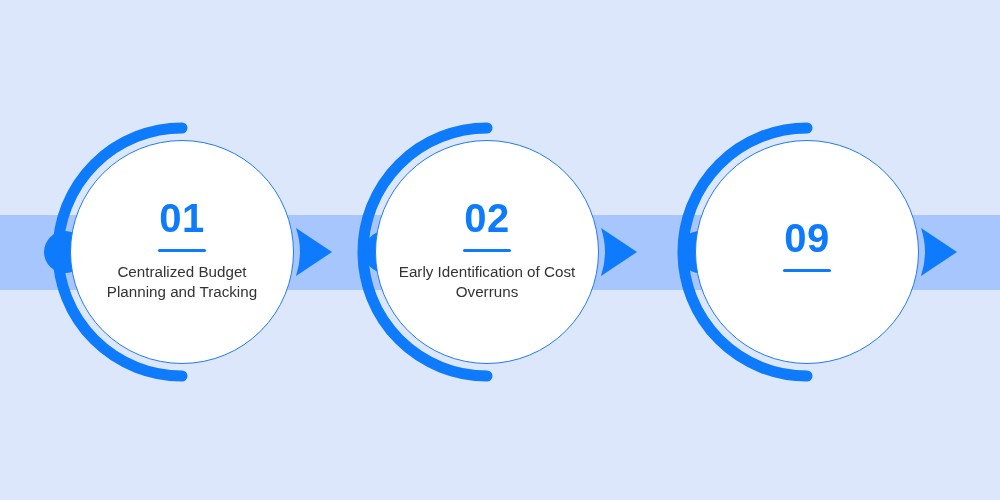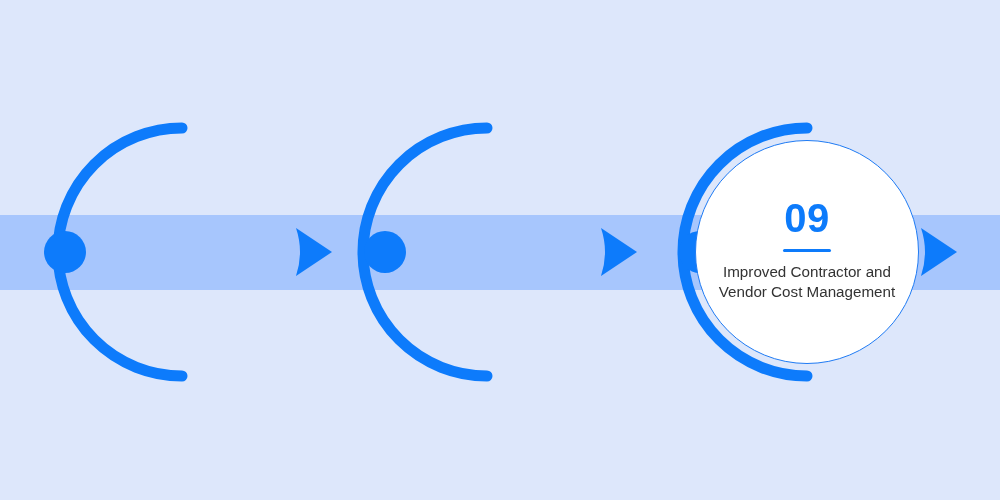--- a/index.html
+++ b/index.html
@@ -120,25 +120,40 @@
 
     <g>
       <path d="M 807 128 A 124 124 0 1 1 807 376" fill="none" stroke="#0d7bfb" stroke-width="11" stroke-linecap="round" transform="rotate(180 807 252)"></path>
       <path d="M 921 228 L 921 228 Q 929 252 921 276 L 957 252 Z" fill="#0d7bfb"></path>
       <circle cx="700" cy="252" r="21" fill="#0d7bfb"></circle>
     </g>
   </svg>
 
   <div class="stage">
 
+    <div class="step" style="left:70px;">
+      <div class="step-circle"></div>
+      <div class="step-content">
+        <div class="step-number">01</div>
+        <div class="step-divider"></div>
+        <div class="step-label">Centralized Budget Planning and Tracking</div>
+      </div>
+    </div>
 
+    <div class="step" style="left:375px;">
+      <div class="step-circle"></div>
+      <div class="step-content">
+        <div class="step-number">02</div>
+        <div class="step-divider"></div>
+        <div class="step-label">Early Identification of Cost Overruns</div>
+      </div>
+    </div>
 
     <div class="step" style="left:695px;">
       <div class="step-circle"></div>
       <div class="step-content">
         <div class="step-number">09</div>
         <div class="step-divider"></div>
-        <div class="step-label">Improved Contractor and Vendor Cost Management</div>
       </div>
     </div>
 
   </div>
 </div>
 
 </body></html>

